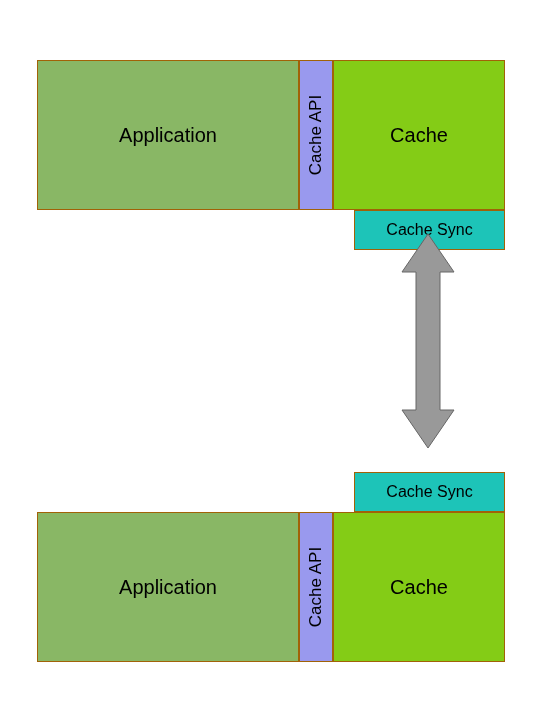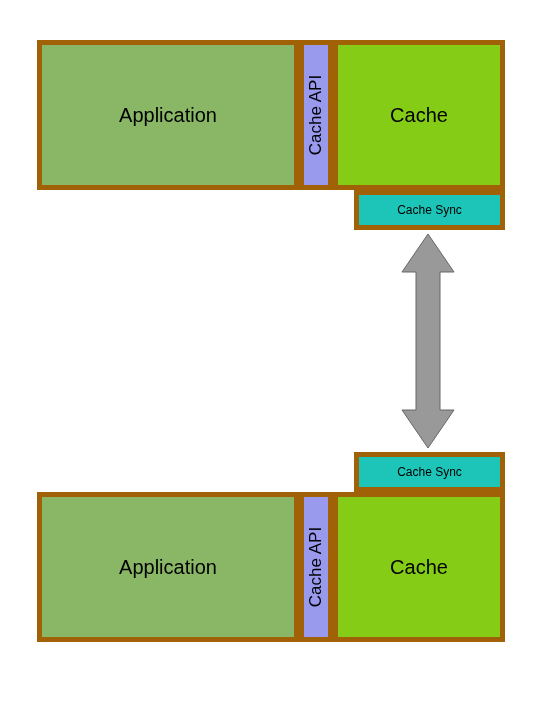--- a/index.html
+++ b/index.html
@@ -5,35 +5,36 @@
   * { box-sizing: border-box; margin: 0; padding: 0; }
   body {
     width: 546px;
     height: 709px;
     position: relative;
     font-family: sans-serif;
     background: #fff;
   }
   .block {
     position: absolute;
-    border: 5px solid #a16207;
+    border: 1px solid #a16207;
     display: flex;
     align-items: center;
     justify-content: center;
     font-size: 20px;
+    margin-top: 20px;
   }
   .app { background: #89b765; }
   .api { background: #9999ee; }
   .api span {
     transform: rotate(-90deg);
     white-space: nowrap;
     font-size: 17px;
   }
   .cache { background: #84cc16; }
-  .sync { background: #1dc4b8; font-size: 12px; }
+  .sync { background: #1dc4b8; font-size: 16px; }
   .arrow {
     position: absolute;
     fill: #999;
     stroke: #666;
     stroke-width: 1;
   }
 </style>
 </head>
 <body>
 

